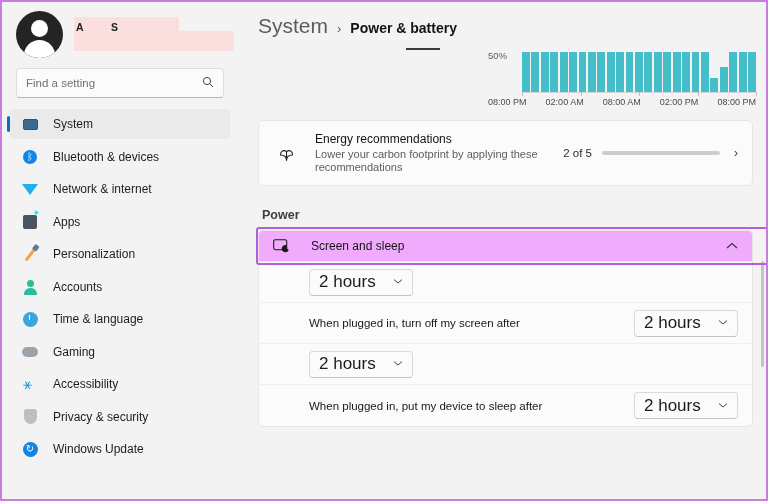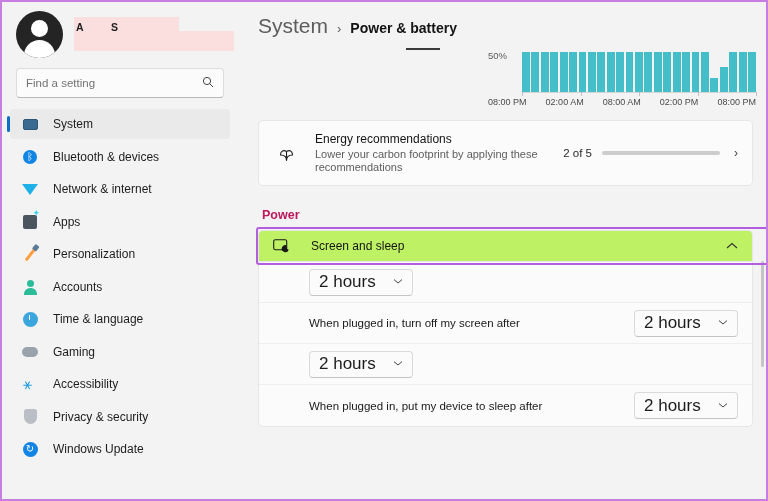--- a/index.html
+++ b/index.html
@@ -226,33 +226,33 @@
   .energy-texts { margin-left: 16px; flex: 1; }
   .energy-title { font-size: 12px; color: #141414; margin-bottom: 2px; }
   .energy-sub { font-size: 11px; color: #5d5d5d; line-height: 13.5px; max-width: 275px; }
   .energy-right { display: flex; align-items: center; gap: 10px; }
   .energy-count { font-size: 11.5px; color: #2c2c2c; }
   .progress { width: 118px; height: 4px; border-radius: 2px; background: #cdcdcd; overflow: hidden; }
   .progress-fill { height: 100%; background: #2c6ca8; border-radius: 2px; }
   .chev-right { color: #444; font-size: 12px; margin-left: 4px; }
 
   .section-title {
-    font-size: 12.5px; color: #be185d; font-weight: 600;
+    font-size: 12.5px; color: #404040; font-weight: 600;
     margin: 22px 0 8px 4px;
   }
 
   
   #expander-wrap { position: relative; margin-right: 13px; }
   #ss-highlight {
     position: absolute; left: -2px; top: -3px; right: -16px; height: 38px;
     border: 2.5px solid #b35ede; border-radius: 3px; z-index: 4;
     pointer-events: none;
   }
   #ss-header {
-    background: #bef264; border: 1px solid #e6e6e6; border-radius: 5px 5px 0 0;
+    background: #f0abfc; border: 1px solid #e6e6e6; border-radius: 5px 5px 0 0;
     height: 32px; display: flex; align-items: center; padding: 0 14px;
     position: relative;
   }
   .ss-icon { width: 22px; font-size: 14px; color: #1a1a1a;
       display:flex; align-items:center; }
   .ss-label { font-size: 12px; color: #141414; margin-left: 16px; flex: 1; }
   .chev-up { color: #333; font-size: 11px; }
 
   #ss-body {
     background: #fbfbfb; border: 1px solid #e6e6e6; border-top: none;

